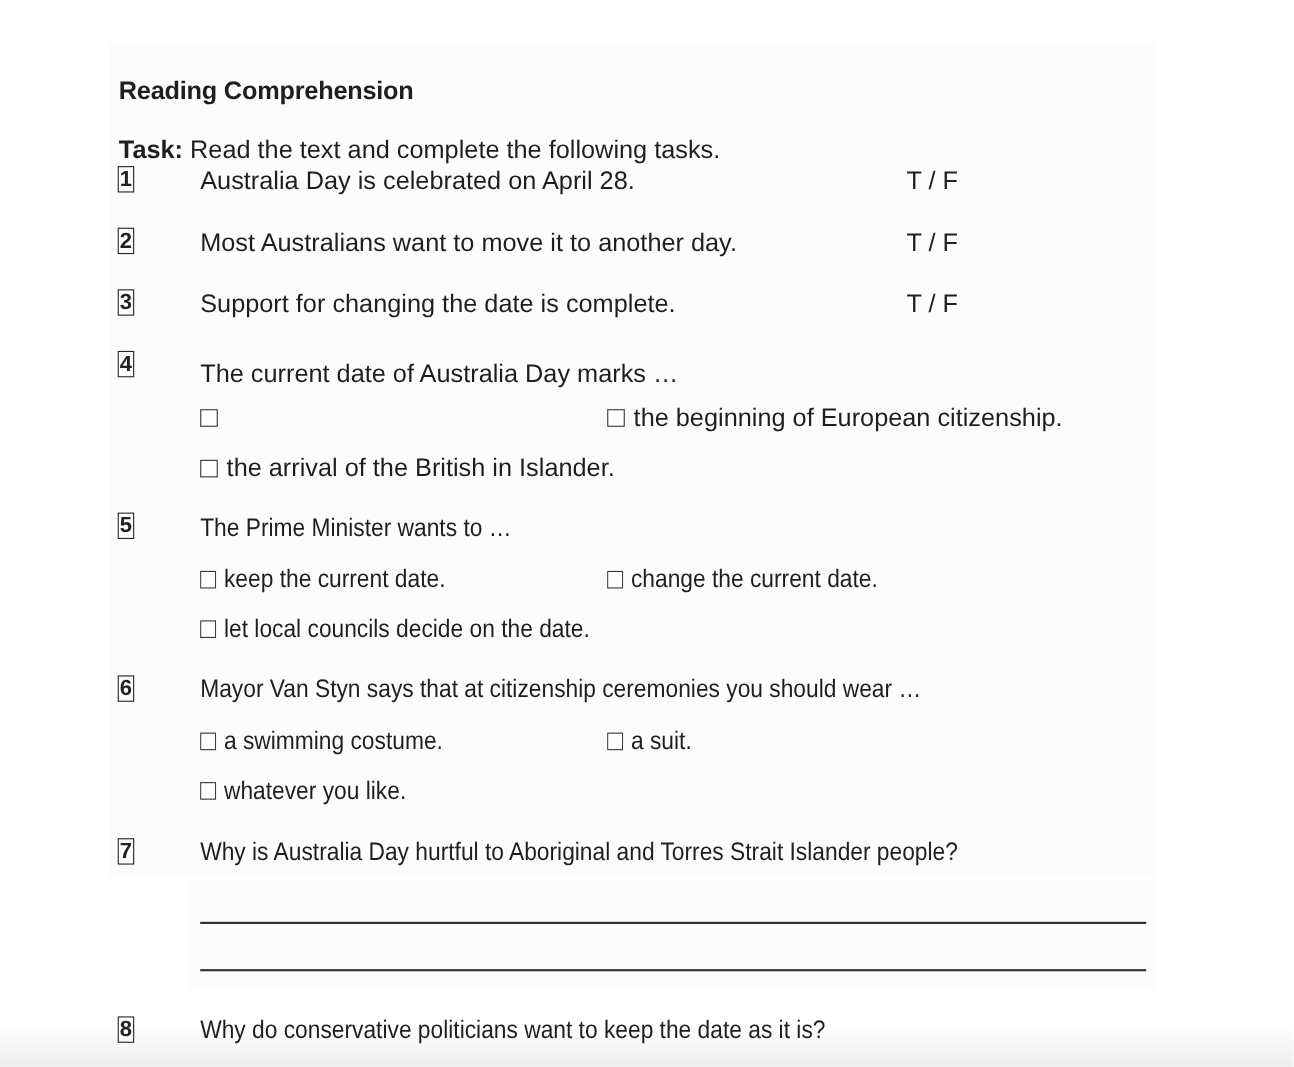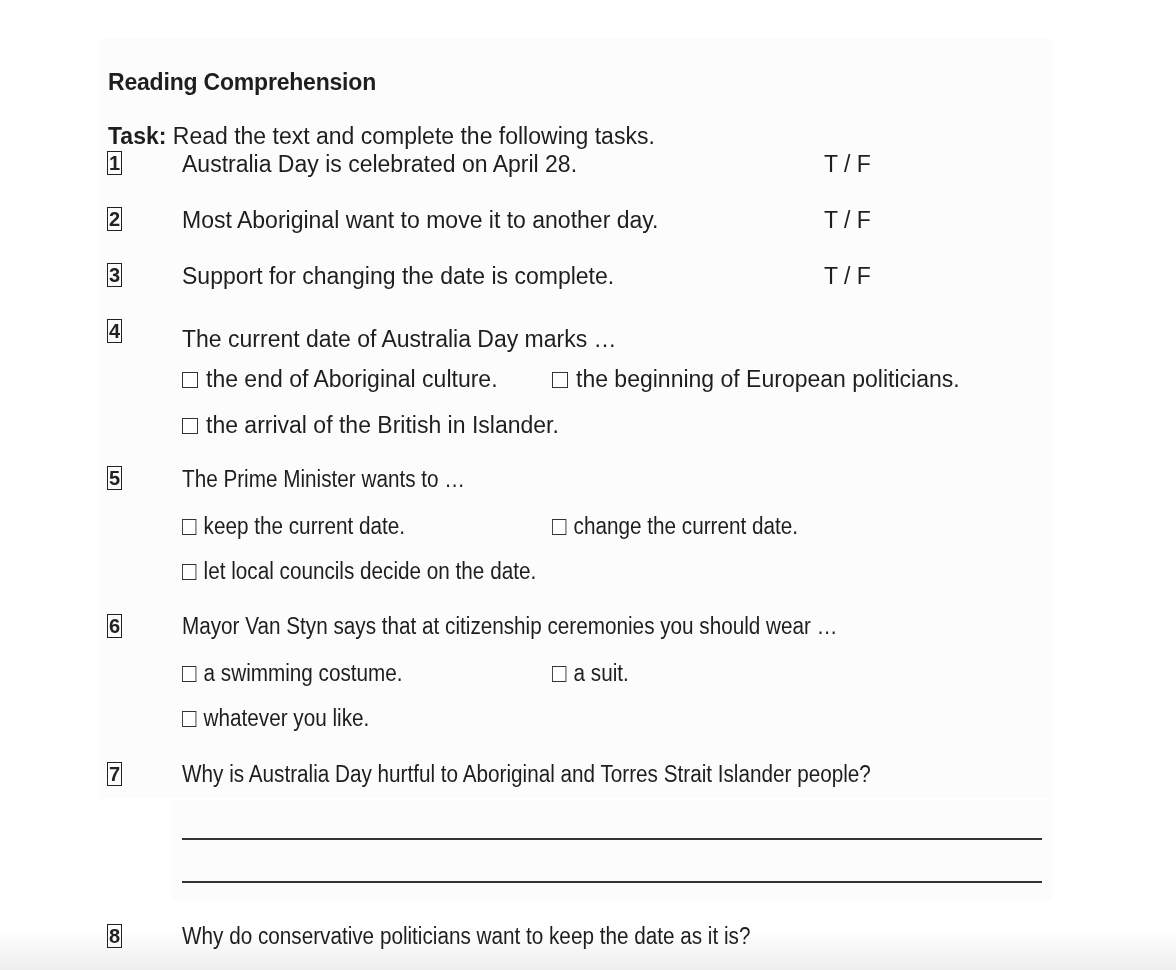--- a/index.html
+++ b/index.html
@@ -53,31 +53,31 @@
 <div class="bottom-fade"></div>
 
 <div class="abs title">Reading Comprehension</div>
 <div class="abs task"><b>Task:</b> <span>Read the text and complete the following tasks.</span></div>
 
 <div class="num" style="top:151px">1</div>
 <div class="abs q" style="top:151px">Australia Day is celebrated on April 28.</div>
 <div class="abs tf" style="top:151px">T / F</div>
 
 <div class="num" style="top:207px">2</div>
-<div class="abs q" style="top:207px">Most Aboriginal want to move it to another day.</div>
+<div class="abs q" style="top:207px">Most Australians want to move it to another day.</div>
 <div class="abs tf" style="top:207px">T / F</div>
 
 <div class="num" style="top:263px">3</div>
 <div class="abs q" style="top:263px">Support for changing the date is complete.</div>
 <div class="abs tf" style="top:263px">T / F</div>
 
 <div class="num" style="top:319px">4</div>
 <div class="abs q" style="top:326px">The current date of Australia Day marks …</div>
-<div class="abs opt" style="left:182px;top:366px"><span class="cb"></span><span>the end of Aboriginal culture.</span></div>
-<div class="abs opt" style="left:552px;top:366px"><span class="cb"></span><span>the beginning of European politicians.</span></div>
+<div class="abs opt" style="left:182px;top:366px"><span class="cb"></span></div>
+<div class="abs opt" style="left:552px;top:366px"><span class="cb"></span><span>the beginning of European citizenship.</span></div>
 <div class="abs opt" style="left:182px;top:412px"><span class="cb"></span><span>the arrival of the British in Islander.</span></div>
 
 <div class="num" style="top:466px">5</div>
 <div class="abs q narrow" style="top:466px">The Prime Minister wants to …</div>
 <div class="abs opt narrow" style="left:182px;top:513px"><span class="cb"></span><span>keep the current date.</span></div>
 <div class="abs opt narrow" style="left:552px;top:513px"><span class="cb"></span><span>change the current date.</span></div>
 <div class="abs opt narrow" style="left:182px;top:558px"><span class="cb"></span><span>let local councils decide on the date.</span></div>
 
 <div class="num" style="top:614px">6</div>
 <div class="abs q narrow" style="top:613px">Mayor Van Styn says that at citizenship ceremonies you should wear …</div>

